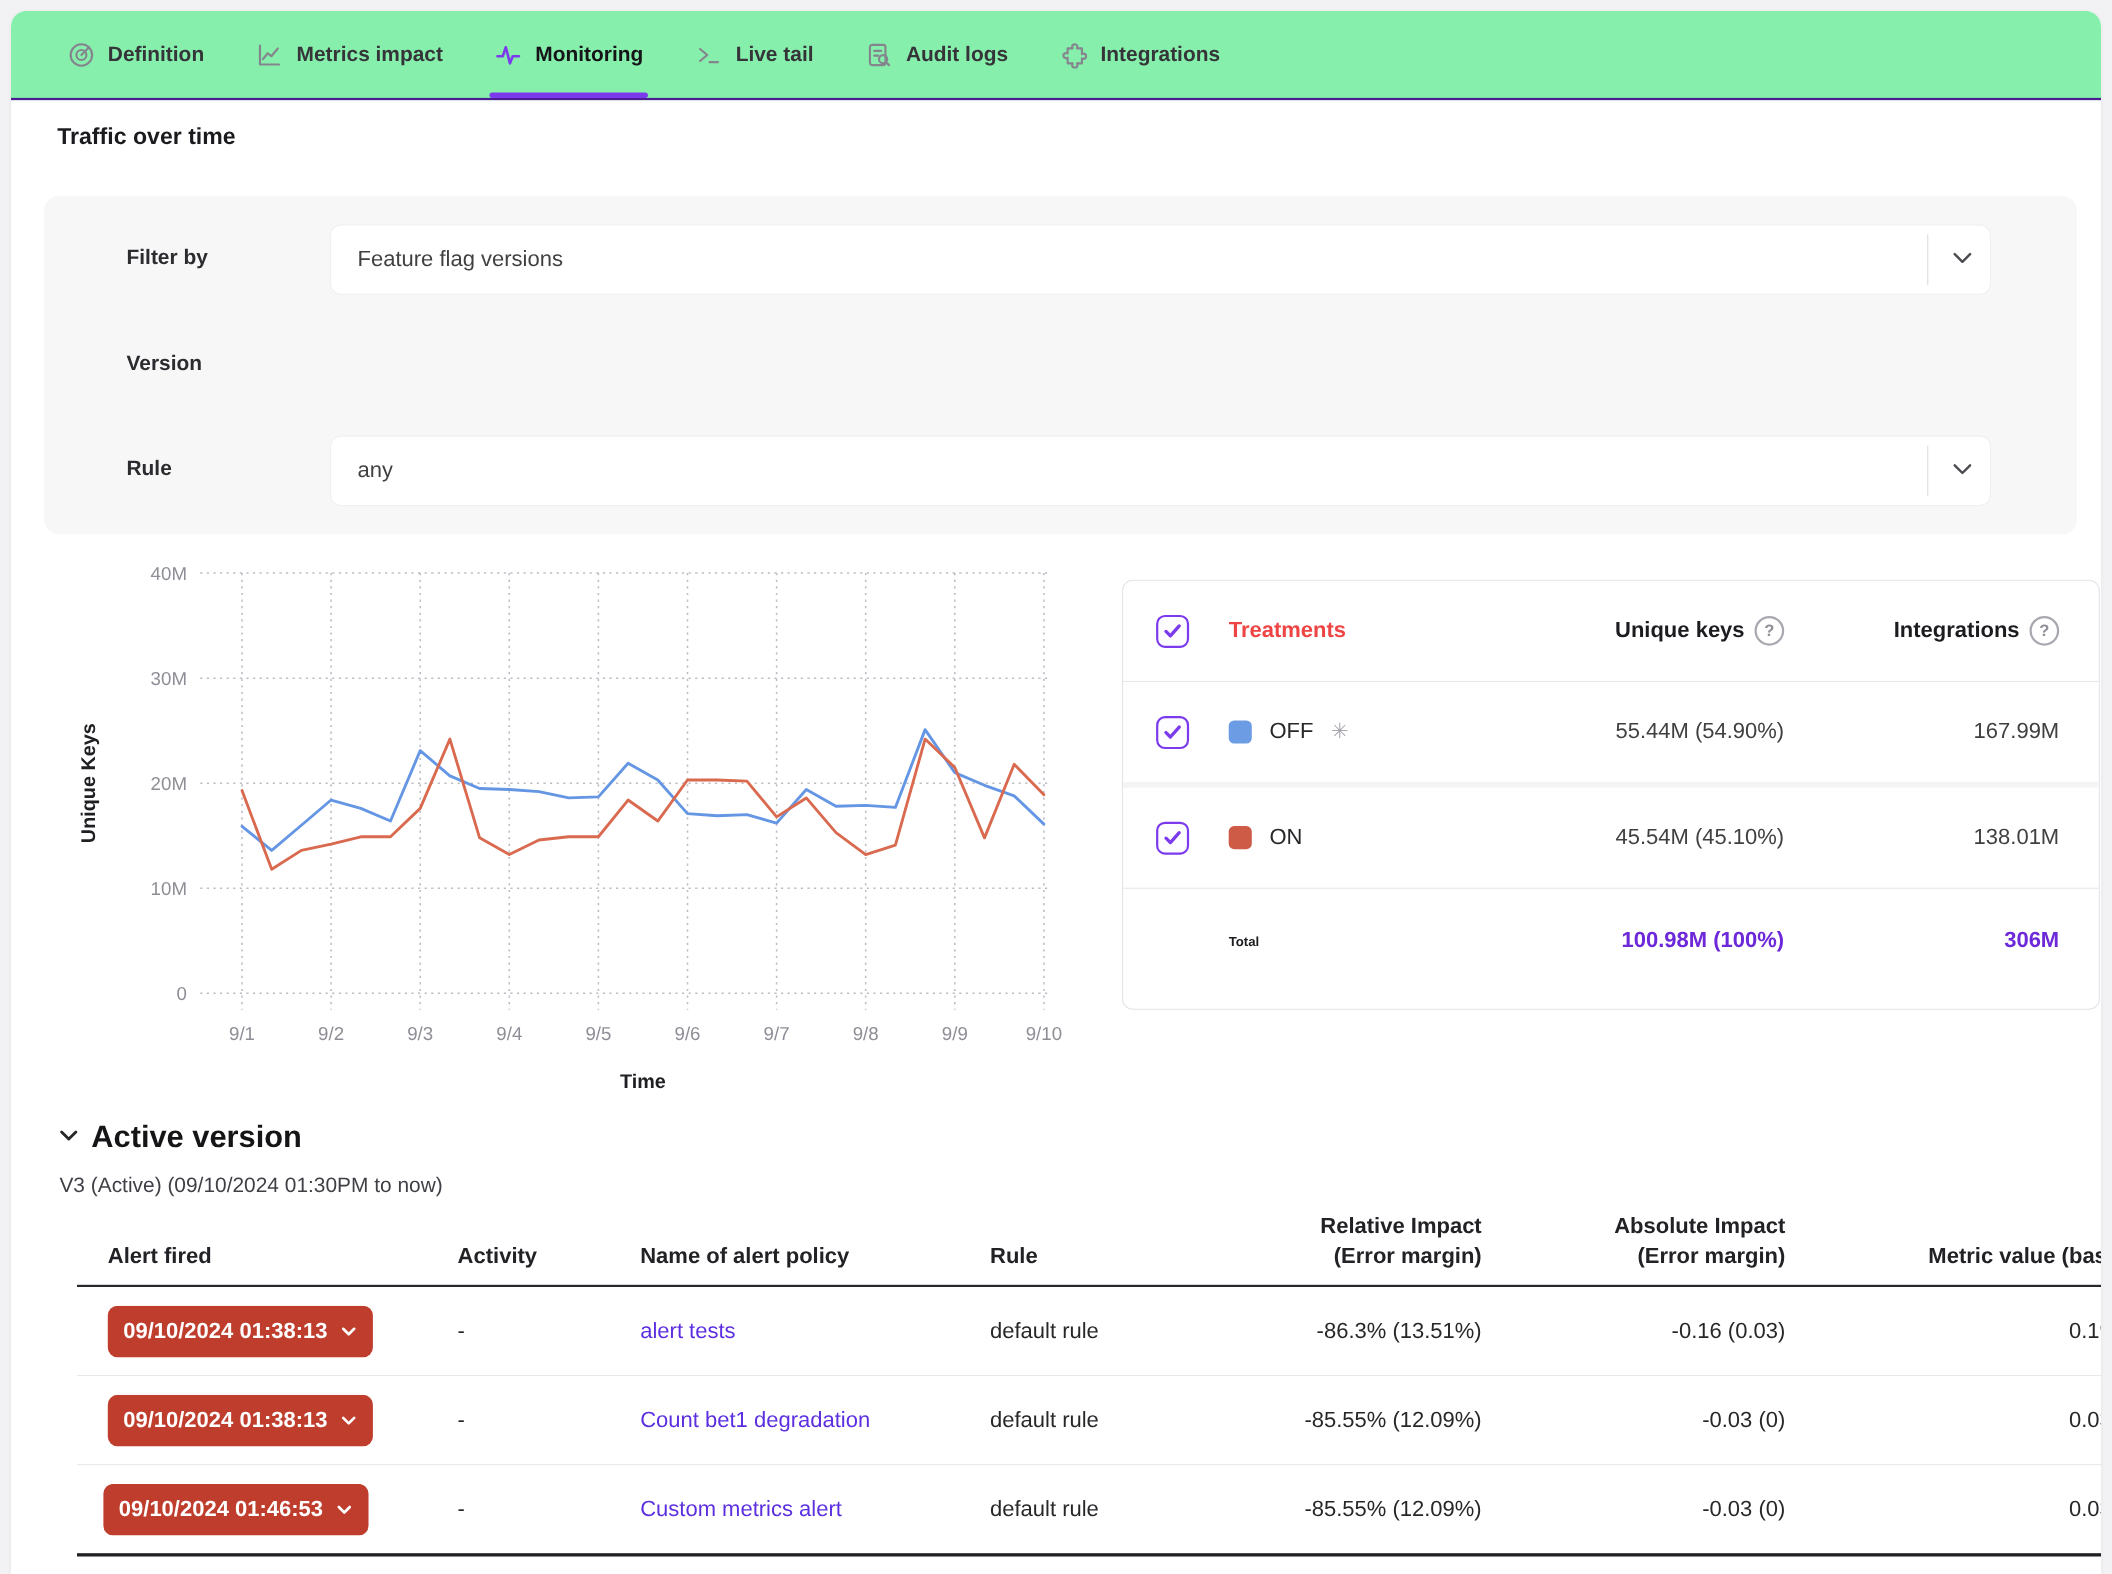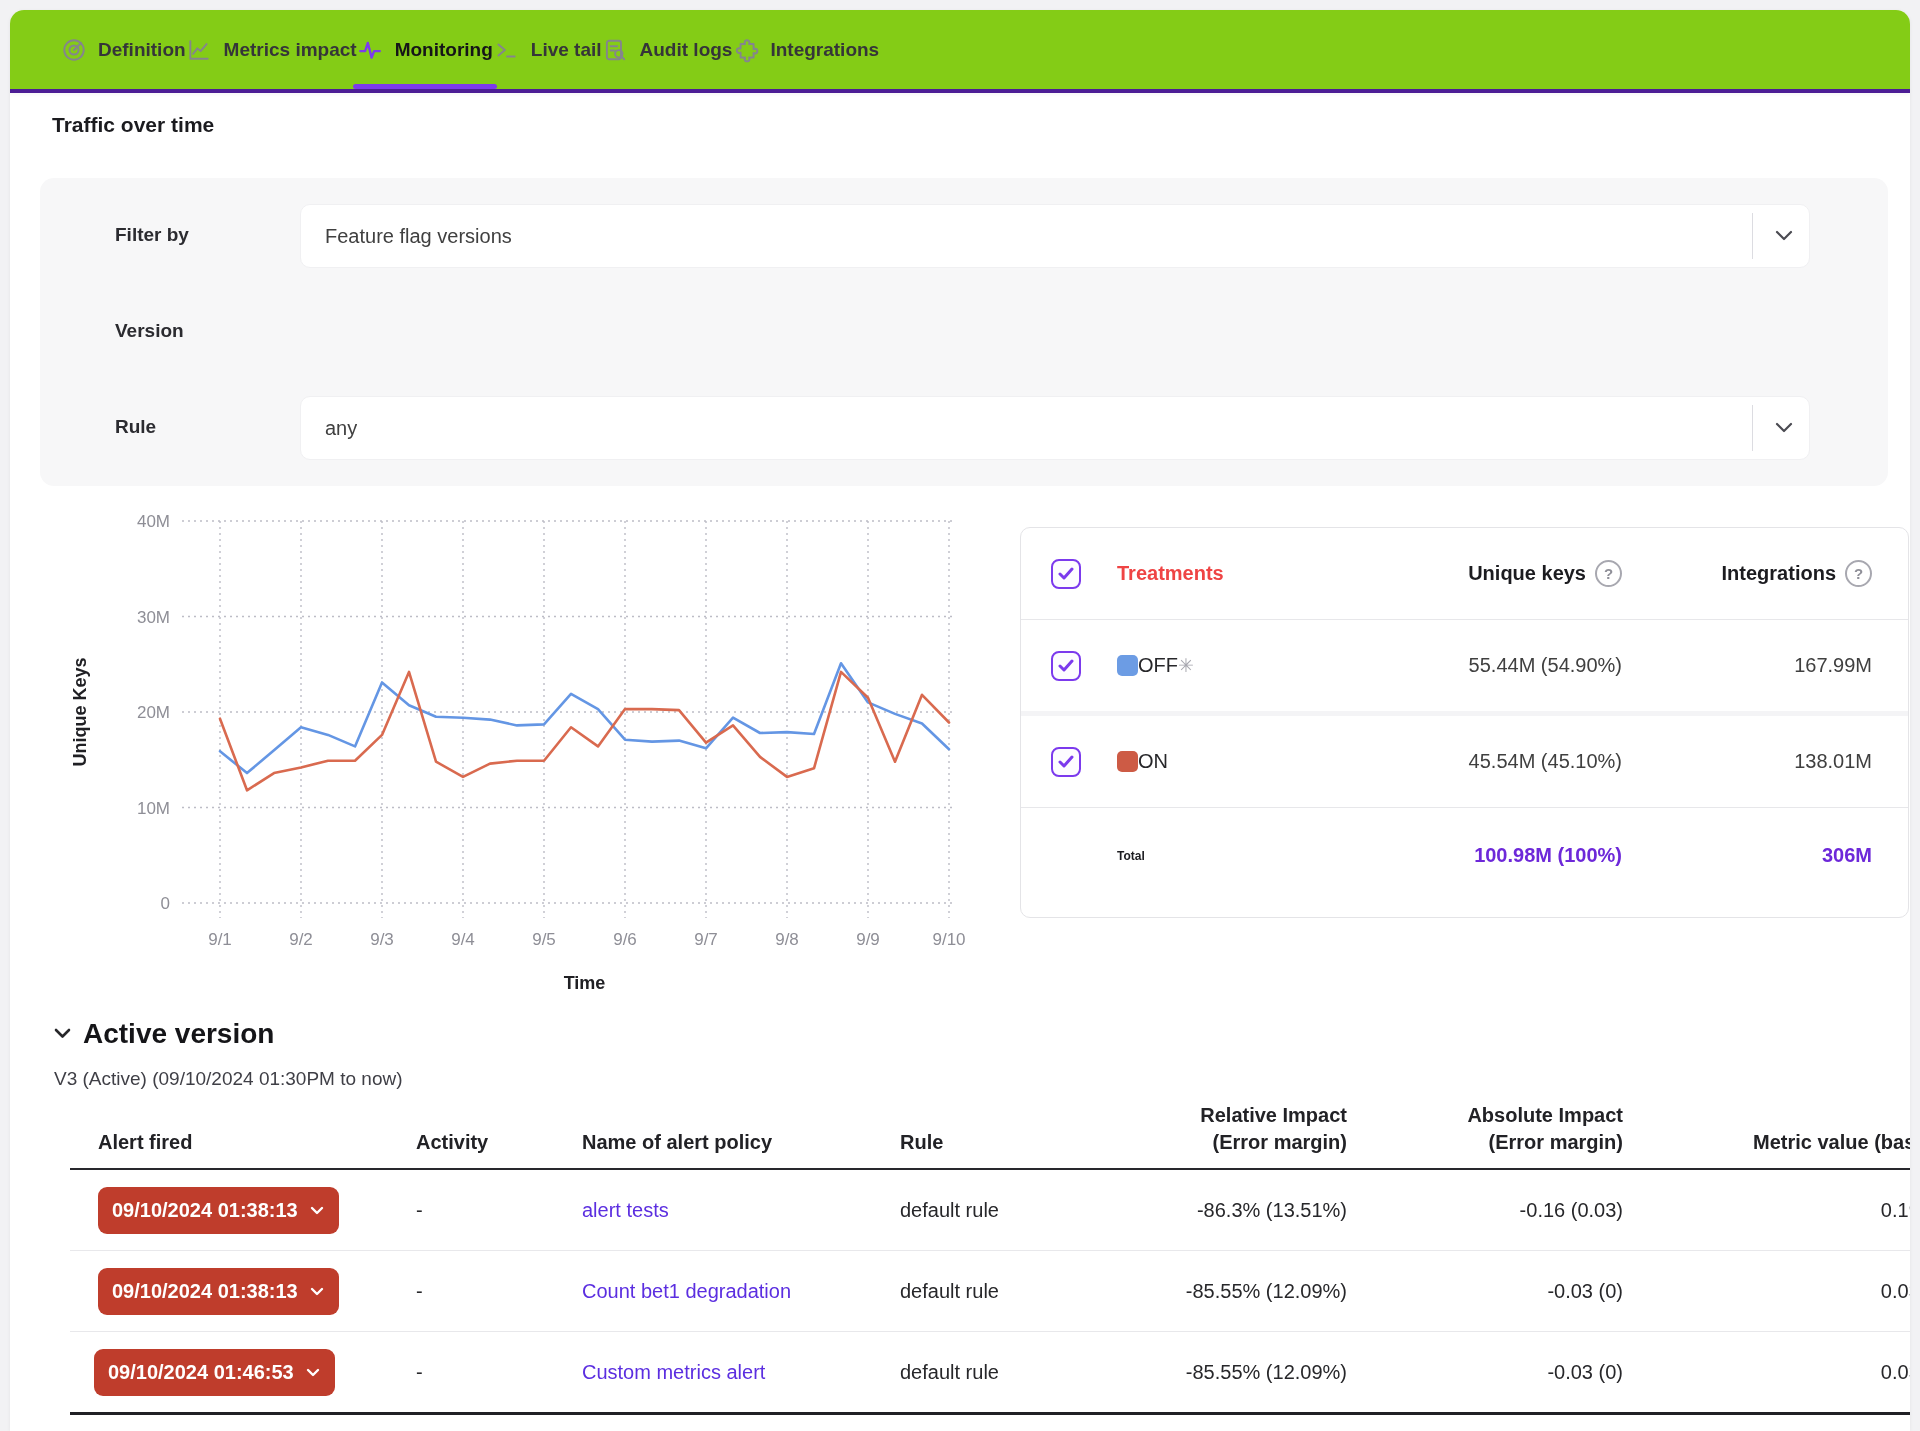--- a/index.html
+++ b/index.html
@@ -5,21 +5,21 @@
   html,body{margin:0;padding:0;}
   body{
     width:1920px;height:1431px;background:#f2f2f4;overflow:hidden;position:relative;
     font-family:"Liberation Sans","DejaVu Sans",sans-serif;color:#27272a;
     -webkit-font-smoothing:antialiased;
   }
   .app-card{position:absolute;left:10px;right:10px;top:10px;bottom:0;background:#ffffff;
     border-radius:14px 14px 0 0;box-shadow:0 1px 4px rgba(0,0,0,0.06);overflow:hidden;}
   
   .tabbar{position:absolute;left:0;right:0;top:0;height:79px;display:flex;align-items:center;
-    padding-left:50px;border-bottom:4px solid #4c1d95;box-shadow:0 2px 3px rgba(0,0,0,0.03);background:#84cc16;}
+    gap:46px;padding-left:50px;border-bottom:2px solid #4c1d95;box-shadow:0 2px 3px rgba(0,0,0,0.03);background:#86efac;}
   .tab{position:relative;display:flex;align-items:center;gap:11px;height:100%;cursor:pointer;}
   .tab .ticon{width:27px;height:27px;display:flex;align-items:center;justify-content:center;}
   .tab .ticon svg{stroke:#85858d;fill:none;stroke-width:1.8;stroke-linecap:round;stroke-linejoin:round;}
   .tab .tlabel{font-size:19px;font-weight:700;color:#353539;white-space:nowrap;}
   .tab.active .tlabel{color:#151518;}
   .tab.active .ticon svg{stroke:#7c3aed;}
   .tab.active::after{content:"";position:absolute;left:-4px;right:-4px;bottom:0;height:5px;background:#7c3aed;border-radius:3px;}
   
   .section-title{position:absolute;left:42px;top:103px;font-size:21px;font-weight:700;color:#1b1b1f;}
   
@@ -42,21 +42,21 @@
   .treat-card{position:absolute;left:1010px;top:517px;width:887px;height:389px;background:#fff;
     border:1px solid #e4e4e7;border-radius:10px;overflow:hidden;}
   .trow{display:grid;grid-template-columns:66px 1fr 330px 250px;align-items:center;padding:0 36px 0 30px;}
   .trow .num{text-align:right;font-size:20px;color:#404040;}
   .t-head{height:91px;}
   .t-head .hname{font-size:20px;font-weight:700;color:#ef4444;}
   .t-head .hcol{display:flex;align-items:center;justify-content:flex-end;gap:9px;font-size:20px;font-weight:700;color:#1c1c20;}
   .t-sep{height:1px;background:#e7e7ea;}
   .t-band{height:5px;background:#f4f4f6;}
   .t-row{height:91px;}
-  .t-row .name-cell{display:flex;align-items:center;gap:0;font-size:20px;font-weight:500;color:#27272a;}
+  .t-row .name-cell{display:flex;align-items:center;gap:16px;font-size:20px;font-weight:500;color:#27272a;}
   .swatch{width:21px;height:21px;border-radius:5px;display:inline-block;}
   .default-marker{color:#a7a7af;font-size:19px;}
   .t-total{height:95px;}
   .t-total .tname{font-size:12px;font-weight:700;color:#1c1c20;}
   .t-total .num{font-weight:700;color:#6d28d9;}
   .checkbox{width:30px;height:30px;border:2px solid #7c3aed;border-radius:8px;background:#fdfcff;
     display:flex;align-items:center;justify-content:center;cursor:pointer;box-sizing:border-box;}
   .checkbox svg{stroke:#7c3aed;stroke-width:3;fill:none;stroke-linecap:round;stroke-linejoin:round;}
   .qicon{width:27px;height:27px;border:2px solid #a8a8b0;border-radius:50%;display:inline-flex;align-items:center;justify-content:center;
     font-size:15px;font-weight:700;color:#8f8f98;box-sizing:border-box;cursor:pointer;}

